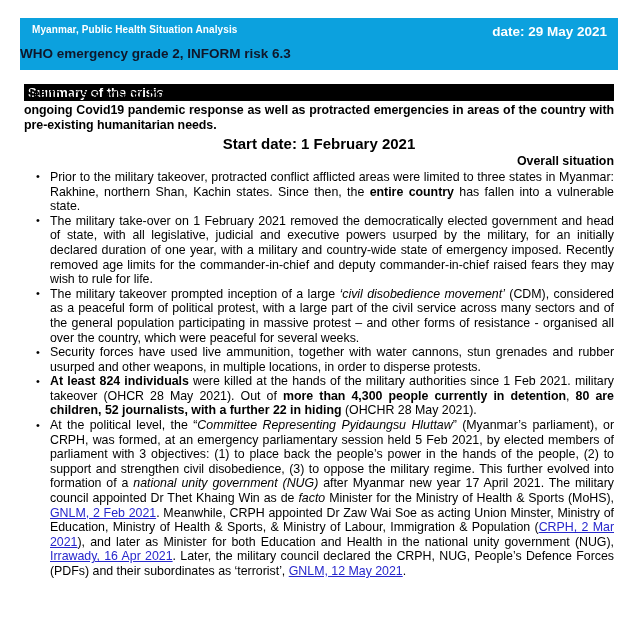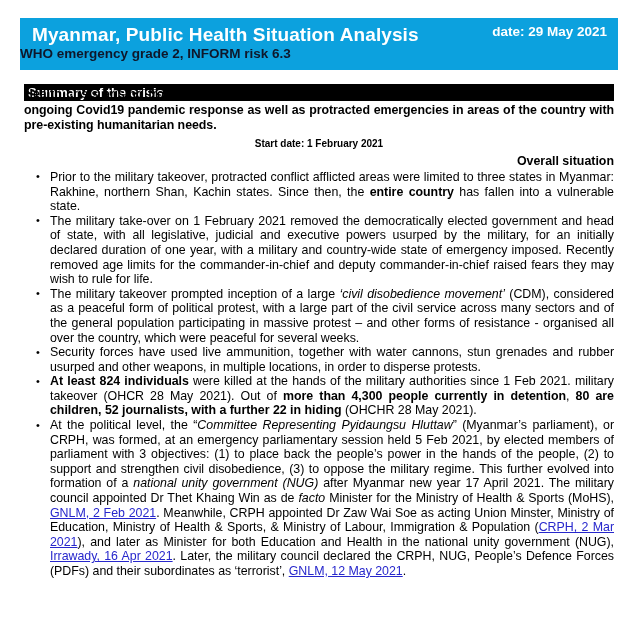--- a/index.html
+++ b/index.html
@@ -37,21 +37,21 @@
     position: absolute;
     left: 0;
     top: 4px;
     width: 100%;
     height: 22px;
   }
   .header-title {
     position: absolute;
     left: 12px;
     top: 2px;
-    font-size: 19px;
+    font-size: 10px;
     font-weight: bold;
     color: #ffffff;
     letter-spacing: 0.1px;
     white-space: nowrap;
   }
   .header-date {
     position: absolute;
     right: 11px;
     top: 2px;
     font-size: 13.5px;
@@ -101,21 +101,21 @@
   .lead {
     font-size: 12.4px;
     font-weight: bold;
     line-height: 15.6px;
     text-align: justify;
     text-justify: inter-word;
     margin: 0;
     letter-spacing: -0.05px;
   }
   .startdate {
-    font-size: 10px;
+    font-size: 15px;
     font-weight: bold;
     text-align: center;
     margin: 2px 0 0 0;
     line-height: 15.6px;
   }
   .overall-heading {
     font-size: 12.4px;
     font-weight: bold;
     margin: 3px 0 0 0;
     line-height: 15.6px;

